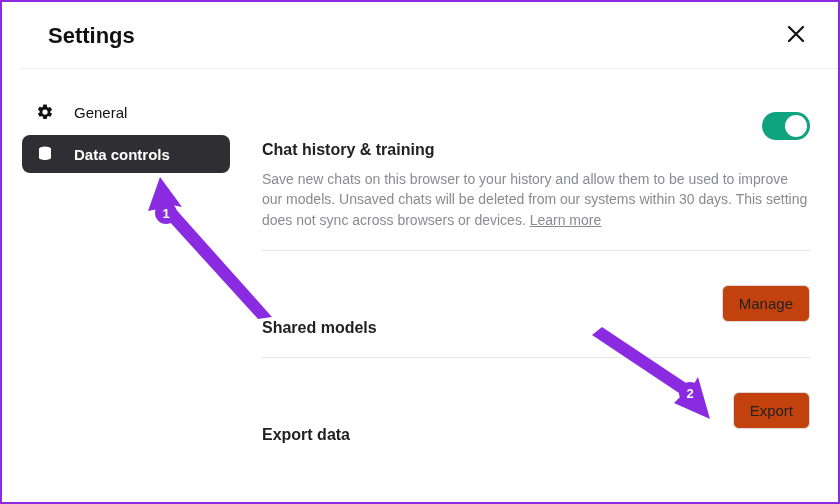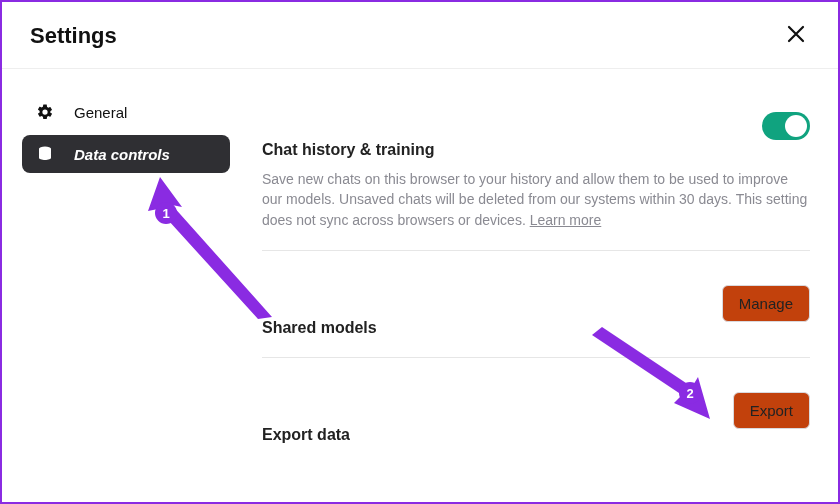--- a/index.html
+++ b/index.html
@@ -1,24 +1,24 @@
 <!DOCTYPE html>
 <html><head>
 <meta charset="utf-8">
 <style>
   * { box-sizing: border-box; margin: 0; padding: 0; }
   html, body { width: 840px; height: 504px; font-family: -apple-system, BlinkMacSystemFont, "Segoe UI", Helvetica, Arial, sans-serif; }
   .frame { width: 840px; height: 504px; border: 2px solid #8a2be2; background: #fff; position: relative; overflow: hidden; }
-  .header { display: flex; justify-content: space-between; align-items: center; padding: 20px 28px 18px 28px; border-bottom: 1px solid #eee; }
+  .header { display: flex; justify-content: space-between; align-items: center; padding: 20px 28px 18px 28px; border-bottom: 1px solid #eee; margin-left: 18px; }
   .header h1 { font-size: 22px; font-weight: 700; color: #111; }
   .close-btn { background: none; border: none; font-size: 22px; cursor: pointer; color: #111; width: 28px; height: 28px; display:flex; align-items:center; justify-content:center; }
   .body { display: flex; padding-top: 24px; }
   .sidebar { width: 240px; padding: 0 12px 0 20px; }
   .side-item { display: flex; align-items: center; gap: 20px; padding: 10px 14px; border-radius: 8px; margin-bottom: 4px; cursor: pointer; font-size: 15px; color: #111; }
-  .side-item.active { background: #2f2f33; color: #fff; font-weight: 600; font-style: italic; }
+  .side-item.active { background: #2f2f33; color: #fff; font-weight: 600; }
   .side-icon { width: 18px; height: 18px; display: inline-flex; align-items:center; justify-content:center; }
   .content { flex: 1; padding: 0 28px 0 20px; }
   .section { padding: 0 0 20px 0; border-bottom: 1px solid #e6e6e6; margin-bottom: 20px; }
   .section:last-child { border-bottom: none; margin-bottom: 0; }
   .sec-head { display: flex; justify-content: space-between; align-items: center; }
   .sec-title { font-size: 16px; font-weight: 600; color: #222; margin-top: 48px; }
   .sec-desc { color: #8a8a92; font-size: 14px; line-height: 1.45; margin-top: 10px; }
   .sec-desc a { color: #8a8a92; }
   .toggle { width: 48px; height: 28px; border-radius: 14px; background: #10a37f; position: relative; cursor: pointer; }
   .toggle .knob { position: absolute; right: 3px; top: 3px; width: 22px; height: 22px; border-radius: 50%; background: #fff; }

